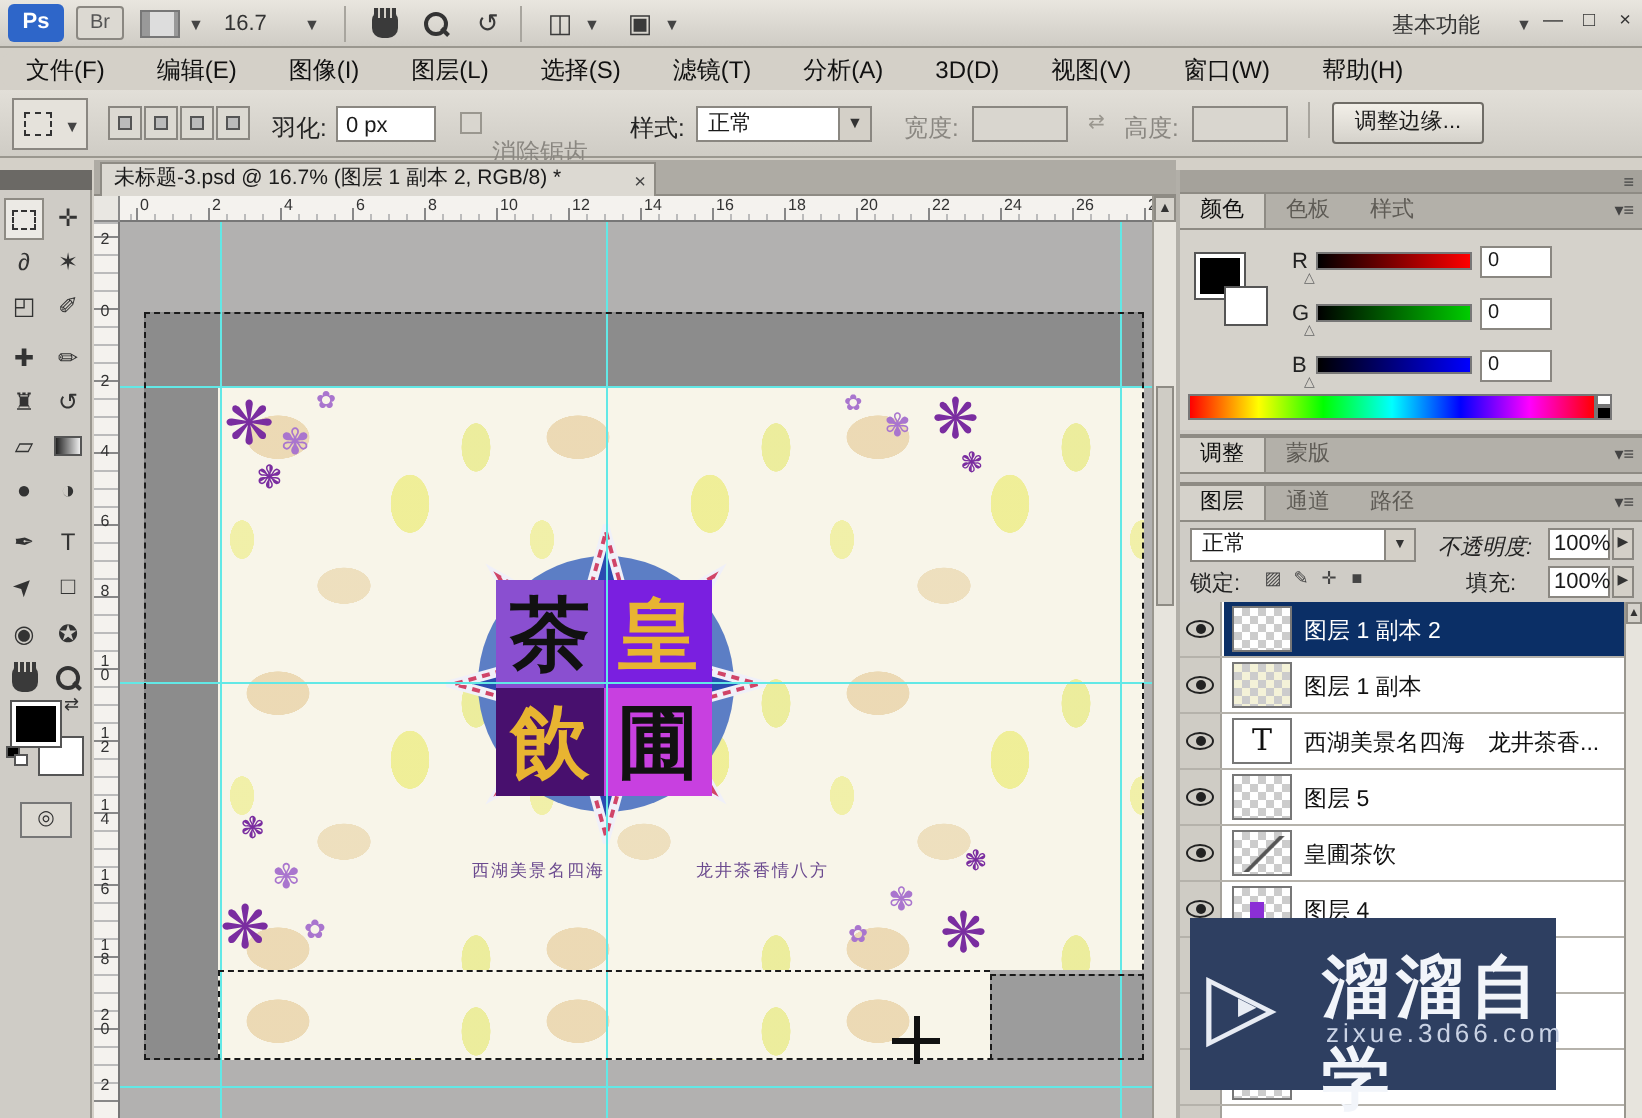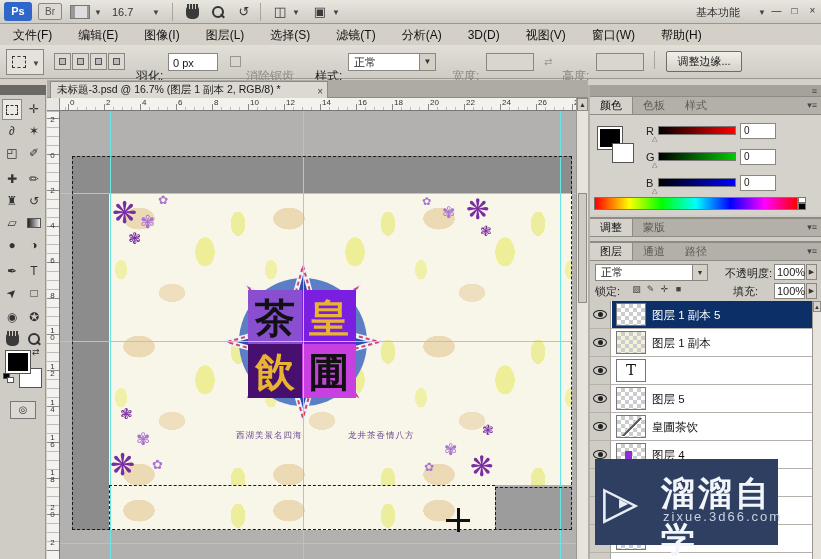--- a/index.html
+++ b/index.html
@@ -34,21 +34,21 @@
   .menubar{left:0;top:25px;width:821px;height:20px;display:flex;align-items:center;background:#D4D0C8;border-radius:9px;}
   .menuitem{padding:0 13px;line-height:20px;font-size:12px;color:#111;}
 
   
   .optionsbar{left:0;top:45px;width:821px;height:34px;background:linear-gradient(#E2DFD8,#CFCCC5);border-bottom:1px solid #9A978F;}
   .toolpreset{left:6px;top:4px;width:38px;height:26px;border:1px solid #8A8781;background:#E5E2DB;}
   .toolpreset .mq{position:absolute;left:5px;top:6px;width:14px;height:12px;border:1px dashed #333;}
   .toolpreset .ar{position:absolute;right:3px;top:9px;font-size:8px;color:#444;}
   .modebtn{top:8px;width:17px;height:17px;border:1px solid #8A8781;background:#DCD9D2;}
   .modebtn span{position:absolute;left:4px;top:4px;width:7px;height:7px;border:1px solid #555;background:#bbb;}
-  .opt-label{top:23px;font-size:12px;color:#222;}
+  .opt-label{top:11px;font-size:12px;color:#222;}
   .opt-label.dis,.opt-check-label{color:#8A8781;}
   .opt-input{top:8px;height:18px;border:1px solid #8A8781;background:#fff;font-size:11px;padding:1px 4px;line-height:16px;}
   .opt-input.dis{background:#D9D6CF;}
   .opt-select{top:8px;width:88px;height:18px;border:1px solid #8A8781;background:#fff;font-size:11px;line-height:16px;padding-left:5px;}
   .opt-select .ar{position:absolute;right:0;top:0;width:16px;height:16px;background:#D4D0C8;border-left:1px solid #8A8781;
                   text-align:center;font-size:8px;line-height:16px;color:#333;}
   .checkbox{top:11px;width:11px;height:11px;border:1px solid #9A978F;background:#D9D6CF;}
   .refine-btn{top:6px;width:76px;height:21px;border:1px solid #6f6c66;border-radius:2px;
               background:linear-gradient(#F2EFE8,#D5D2CB);text-align:center;line-height:19px;font-size:11px;}
   .swapwh{top:11px;color:#9A978F;font-size:10px;}
@@ -228,21 +228,21 @@
       </div>
     <div class="abs modebtn" style="left:90px;">
         <span></span>
       </div>
     <div class="abs modebtn" style="left:108px;">
         <span></span>
       </div>
     <span class="abs opt-label" style="left:136px;">羽化:</span>
     <div class="abs opt-input" style="left:168px;width:50px;">0 px</div>
     <div class="abs checkbox" style="left:230px;"></div>
-    <span class="abs opt-label dis" style="left:246px;">消除锯齿</span>
+    <span class="abs opt-label dis" style="left:246px;margin-top:12px;">消除锯齿</span>
     <span class="abs opt-label" style="left:315px;">样式:</span>
     <div class="abs opt-select" style="left:348px;">
       <span>正常</span><span class="ar">▼</span>
     </div>
     <span class="abs opt-label dis" style="left:452px;">宽度:</span>
     <div class="abs opt-input dis" style="left:486px;width:48px;"></div>
     <span class="abs swapwh" style="left:544px;">⇄</span>
     <span class="abs opt-label dis" style="left:562px;">高度:</span>
     <div class="abs opt-input dis" style="left:596px;width:48px;"></div>
     <div class="abs vsep" style="left:654px;top:6px;"></div>
@@ -438,21 +438,21 @@
       <div class="ptabs">
         <span class="ptab on">图层</span>
         <span class="ptab">通道</span>
         <span class="ptab">路径</span>
         <span class="pmenu">▾≡</span>
       </div>
       <div class="blendrow">
         <div class="selbox" style="left:5px;top:2px;width:113px;height:17px;">
           <span>正常</span><span class="ar">▼</span>
         </div>
-        <span class="abs sml" style="left:135px;top:4px;">不透明度:</span>
+        <span class="abs sml" style="left:129px;top:4px;font-style:italic;">不透明度:</span>
         <div class="selbox" style="left:184px;top:2px;width:31px;height:16px;padding-left:2px;">100%</div>
         <div class="spin" style="left:216px;top:2px;">▶</div>
       </div>
       <div class="lockrow">
         <span class="abs sml" style="left:5px;top:2px;">锁定:</span>
         <span class="abs lockico" style="left:40px;top:1px;">▨</span>
         <span class="abs lockico" style="left:54px;top:1px;">✎</span>
         <span class="abs lockico" style="left:68px;top:1px;">✛</span>
         <span class="abs lockico" style="left:82px;top:1px;">■</span>
         <span class="abs sml" style="left:143px;top:2px;">填充:</span>
@@ -460,34 +460,35 @@
         <div class="spin" style="left:216px;top:1px;">▶</div>
       </div>
 
       <div class="lrows">
         <div class="lrow sel" style="top:0;">
           <div class="rowbg"></div>
           <div class="eyecell">
               <span class="i-eye"></span>
             </div>
           <div class="thumb"></div>
-          <span class="lname">图层 1 副本 5</span>
+          <span class="lname">图层 1 副本 2</span>
         </div>
         <div class="lrow" style="top:28px;">
           <div class="eyecell">
               <span class="i-eye"></span>
             </div>
           <div class="thumb" style="background-color:#F4F2D8;"></div>
           <span class="lname">图层 1 副本</span>
         </div>
         <div class="lrow" style="top:56px;">
           <div class="eyecell">
               <span class="i-eye"></span>
             </div>
           <div class="thumb text">T</div>
+          <span class="lname">西湖美景名四海　龙井茶香...</span>
         </div>
         <div class="lrow" style="top:84px;">
           <div class="eyecell">
               <span class="i-eye"></span>
             </div>
           <div class="thumb"></div>
           <span class="lname">图层 5</span>
         </div>
         <div class="lrow" style="top:112px;text-decoration:underline;">
           <div class="eyecell">

